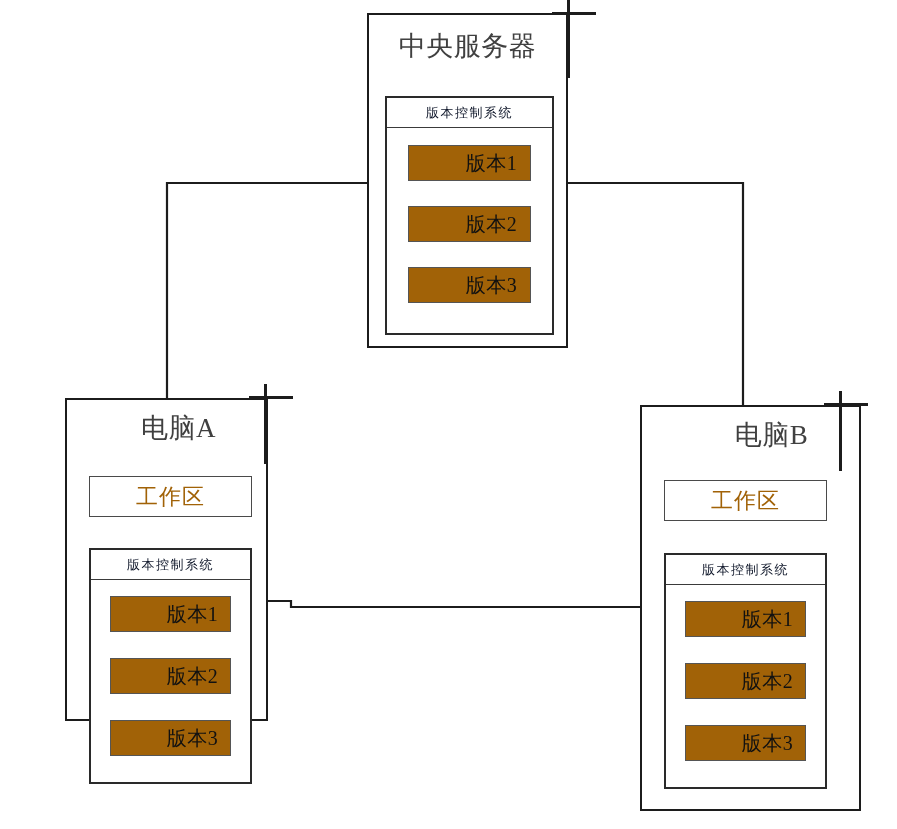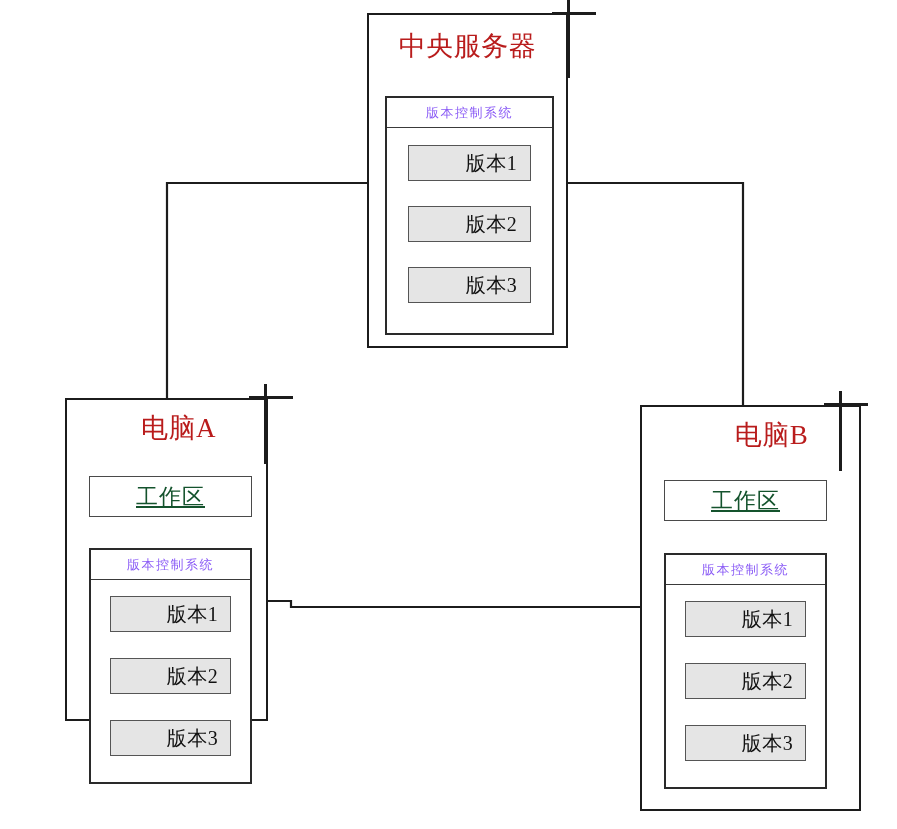--- a/index.html
+++ b/index.html
@@ -49,67 +49,66 @@
 
   .node-title {
     position: absolute;
     left: 0;
     right: 0;
     text-align: center;
     font-size: 27px;
     line-height: 1.1;
     letter-spacing: 0.5px;
     white-space: nowrap;
-    color: #b91c1c;
+    color: #404040;
   }
 
   
   .workspace {
     position: absolute;
     box-sizing: border-box;
     background: #ffffff;
     border: 1px solid #4a4a4a;
     display: flex;
     align-items: center;
     justify-content: center;
     font-size: 22px;
     letter-spacing: 1px;
-    color: #14532d;
-    text-decoration: underline;
+    color: #a16207;
   }
 
   
   .vcs {
     position: absolute;
     box-sizing: border-box;
     background: #ffffff;
     border: 2px solid #2a2a2a;
   }
   .vcs-header {
     box-sizing: border-box;
     height: 30px;
     border-bottom: 1px solid #3a3a3a;
     display: flex;
     align-items: center;
     justify-content: center;
     font-size: 13px;
     letter-spacing: 1.5px;
-    color: #8b5cf6;
+    color: #0f172a;
   }
   .vcs-body {
     position: relative;
     box-sizing: border-box;
     padding: 0;
   }
 
   
   .version {
     position: absolute;
     box-sizing: border-box;
-    background: #e5e5e5;
+    background: #a16207;
     border: 1px solid #555555;
     display: flex;
     align-items: center;
     justify-content: center;
     font-size: 20px;
     letter-spacing: 0.5px;
     color: #111111;
     padding-left: 44px;
   }
 

